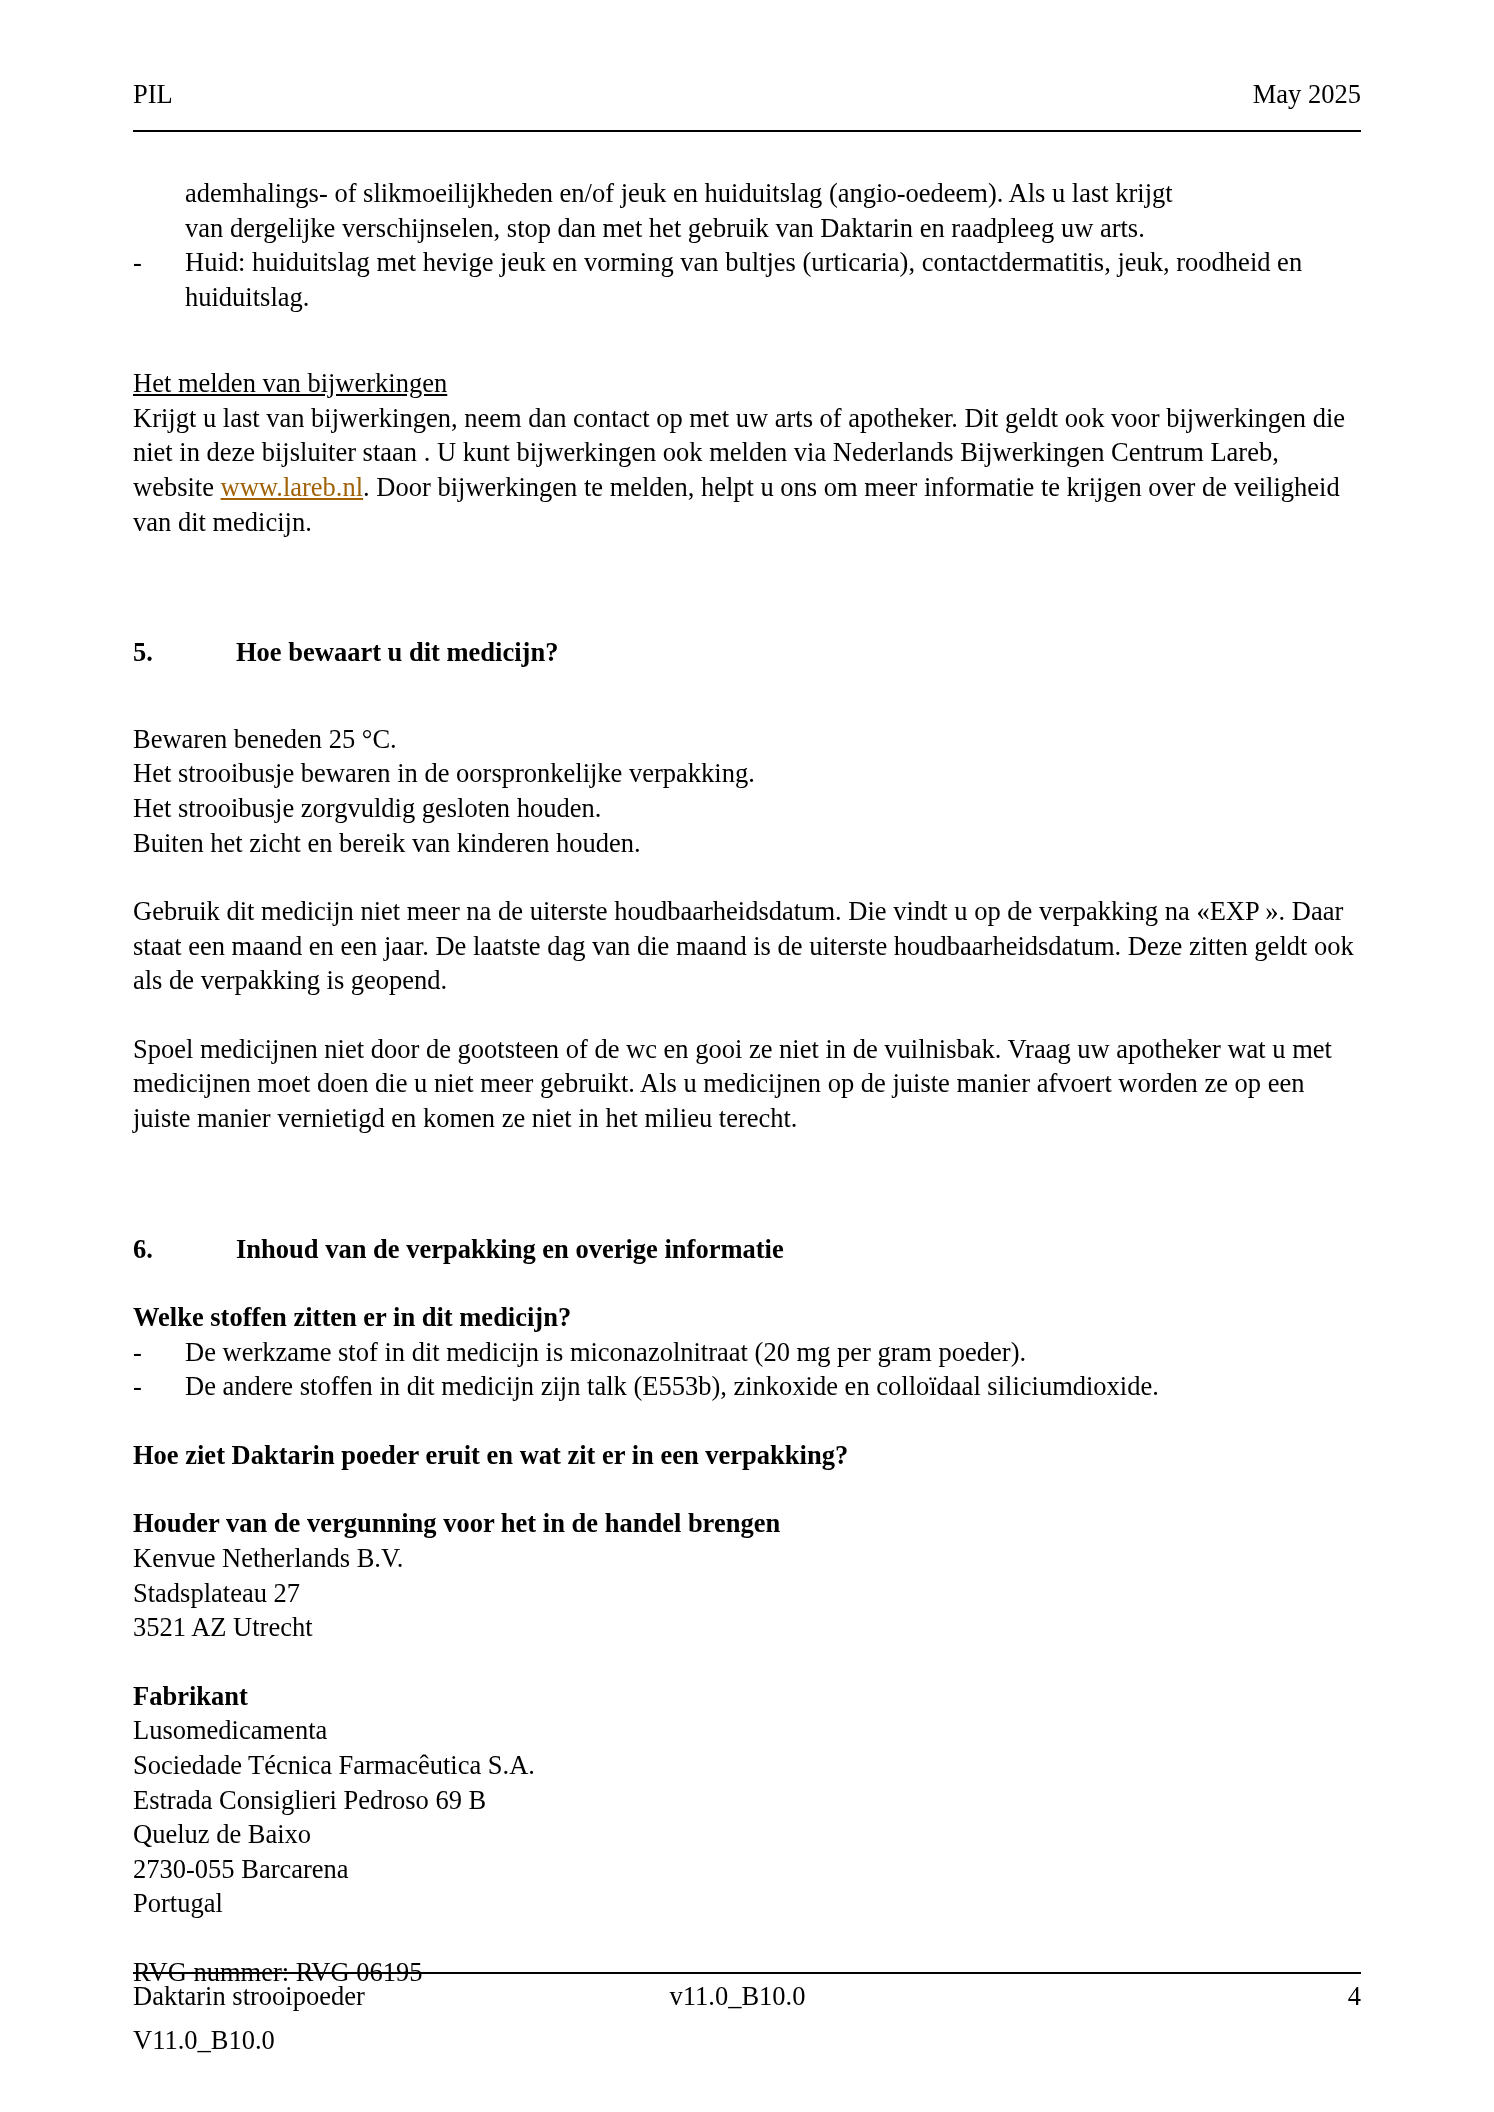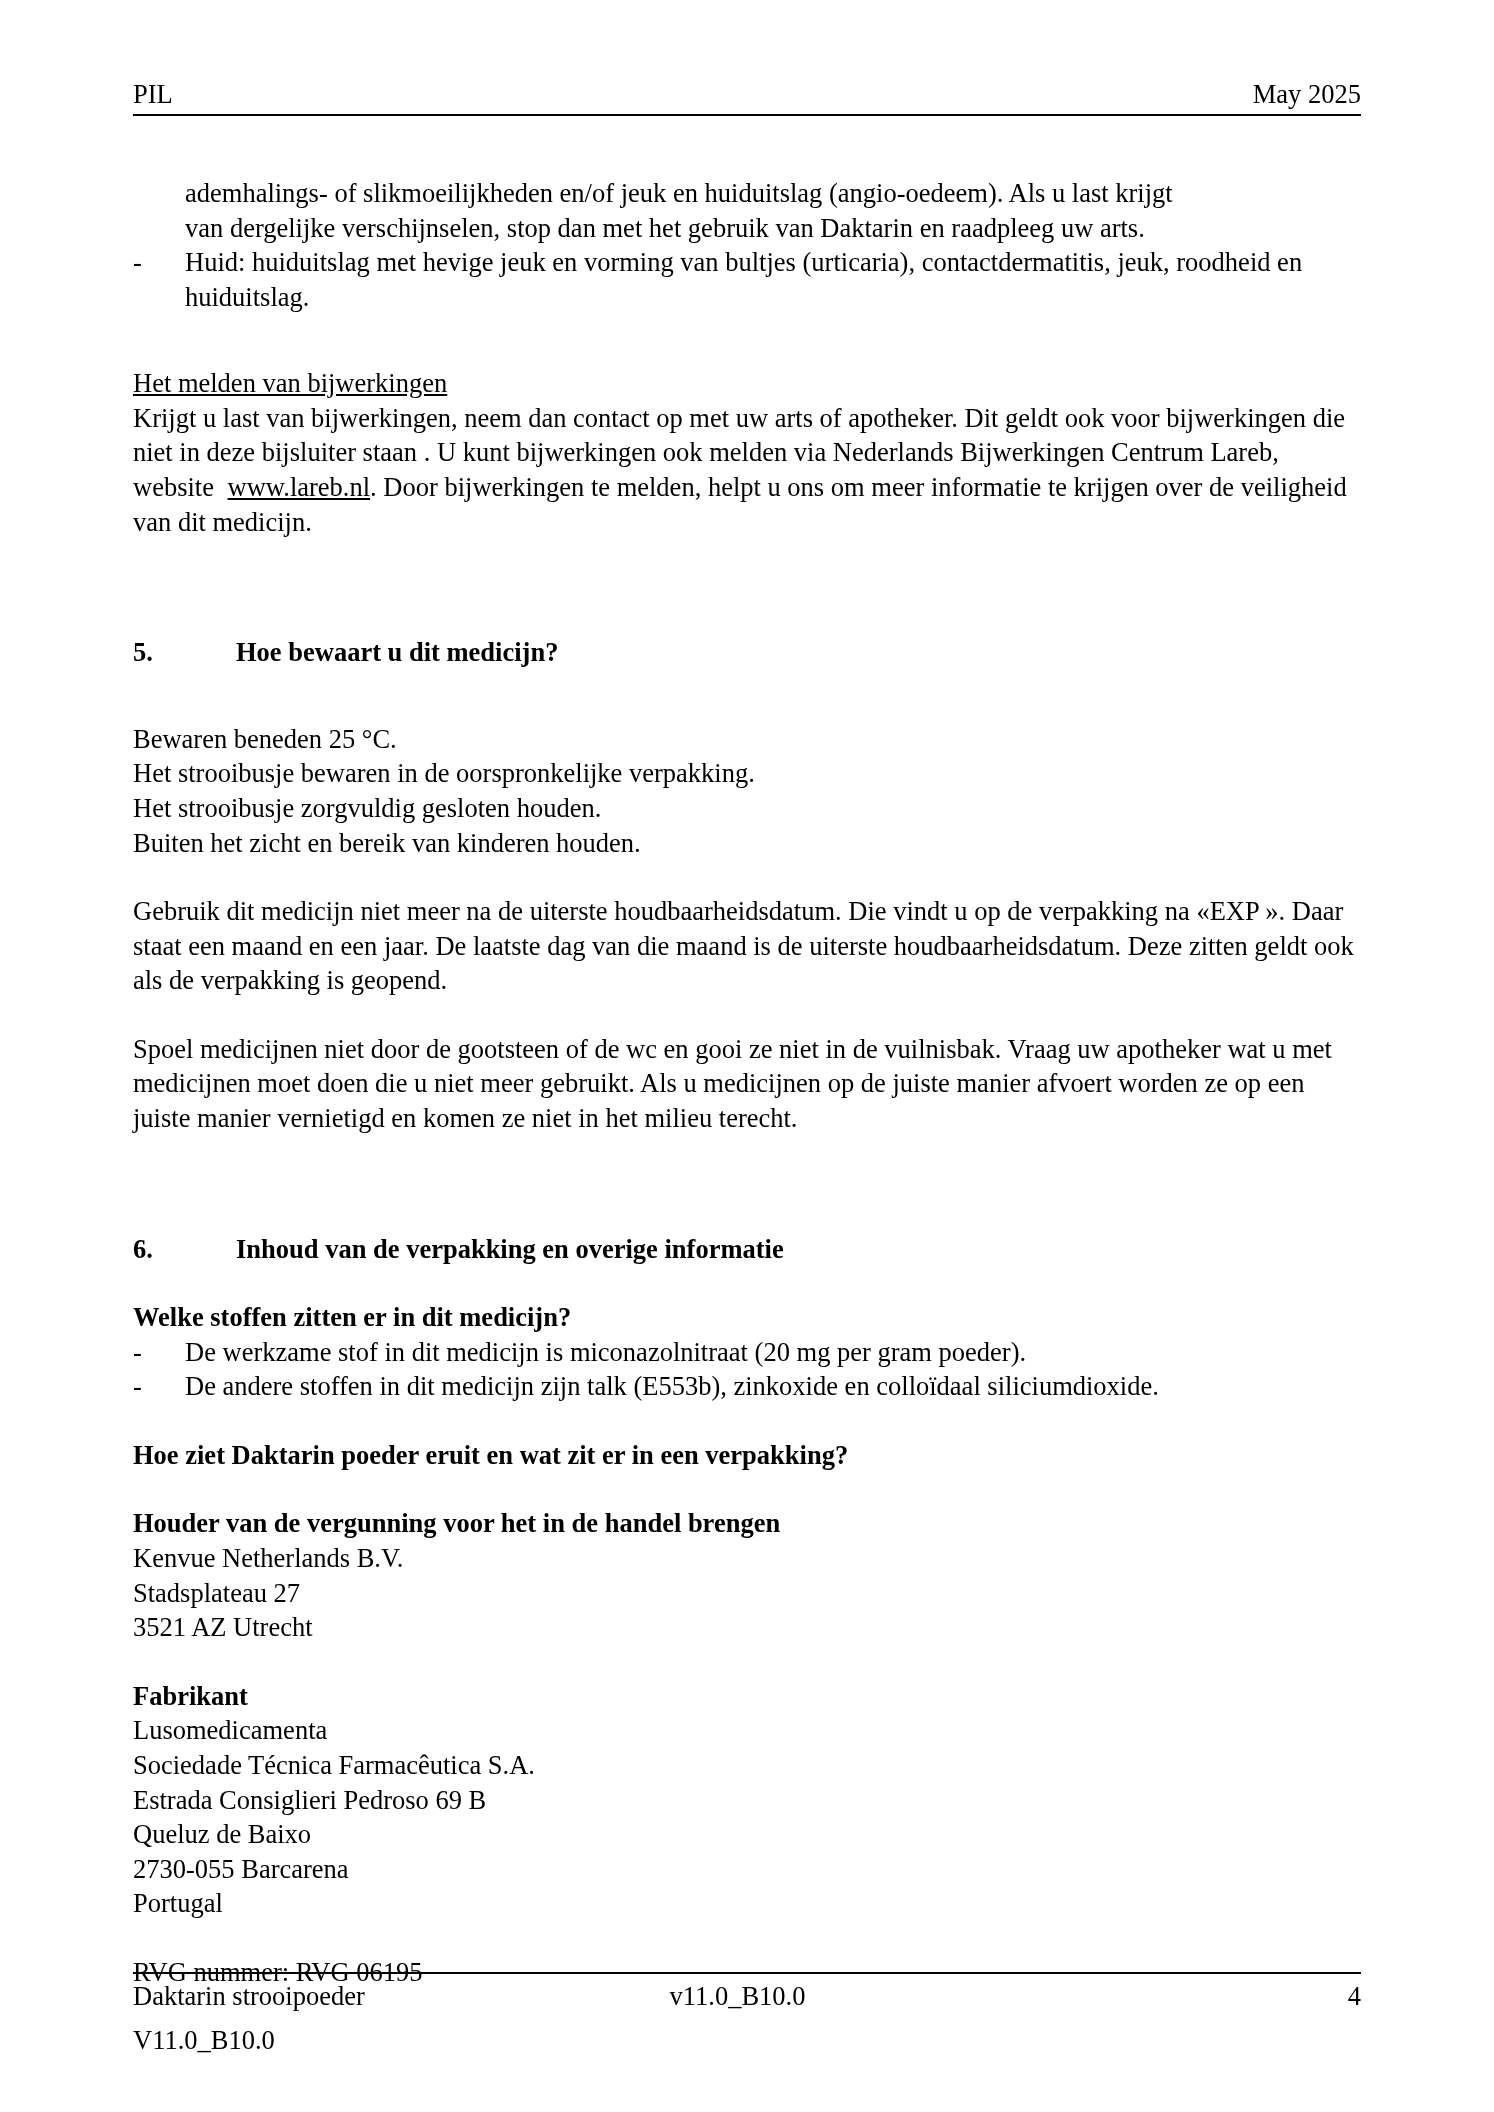--- a/index.html
+++ b/index.html
@@ -29,21 +29,21 @@
     left: 133px;
     width: 1228px;
     box-sizing: border-box;
   }
   .header-row {
     display: flex;
     justify-content: space-between;
     align-items: baseline;
     font-size: 26.5px;
     line-height: 1.22;
-    padding-bottom: 4px;
+    padding-bottom: 20px;
   }
   .header-rule {
     border-bottom: 2.4px solid #000;
     width: 100%;
   }
 
   
   .body-area {
     position: absolute;
     top: 176px;
@@ -75,22 +75,21 @@
   }
   
   .cont-indent {
     padding-left: 52px;
   }
 
   .bold { font-weight: normal; }
   .underline { text-decoration: underline; }
 
   a.weblink {
-    color: #000000;
-    margin-left: 7px;
+    color: #a16207;
   }
 
   
   .sec-head {
     display: flex;
     align-items: flex-start;
     font-weight: bold;
   }
   .sec-num {
     width: 67px;

